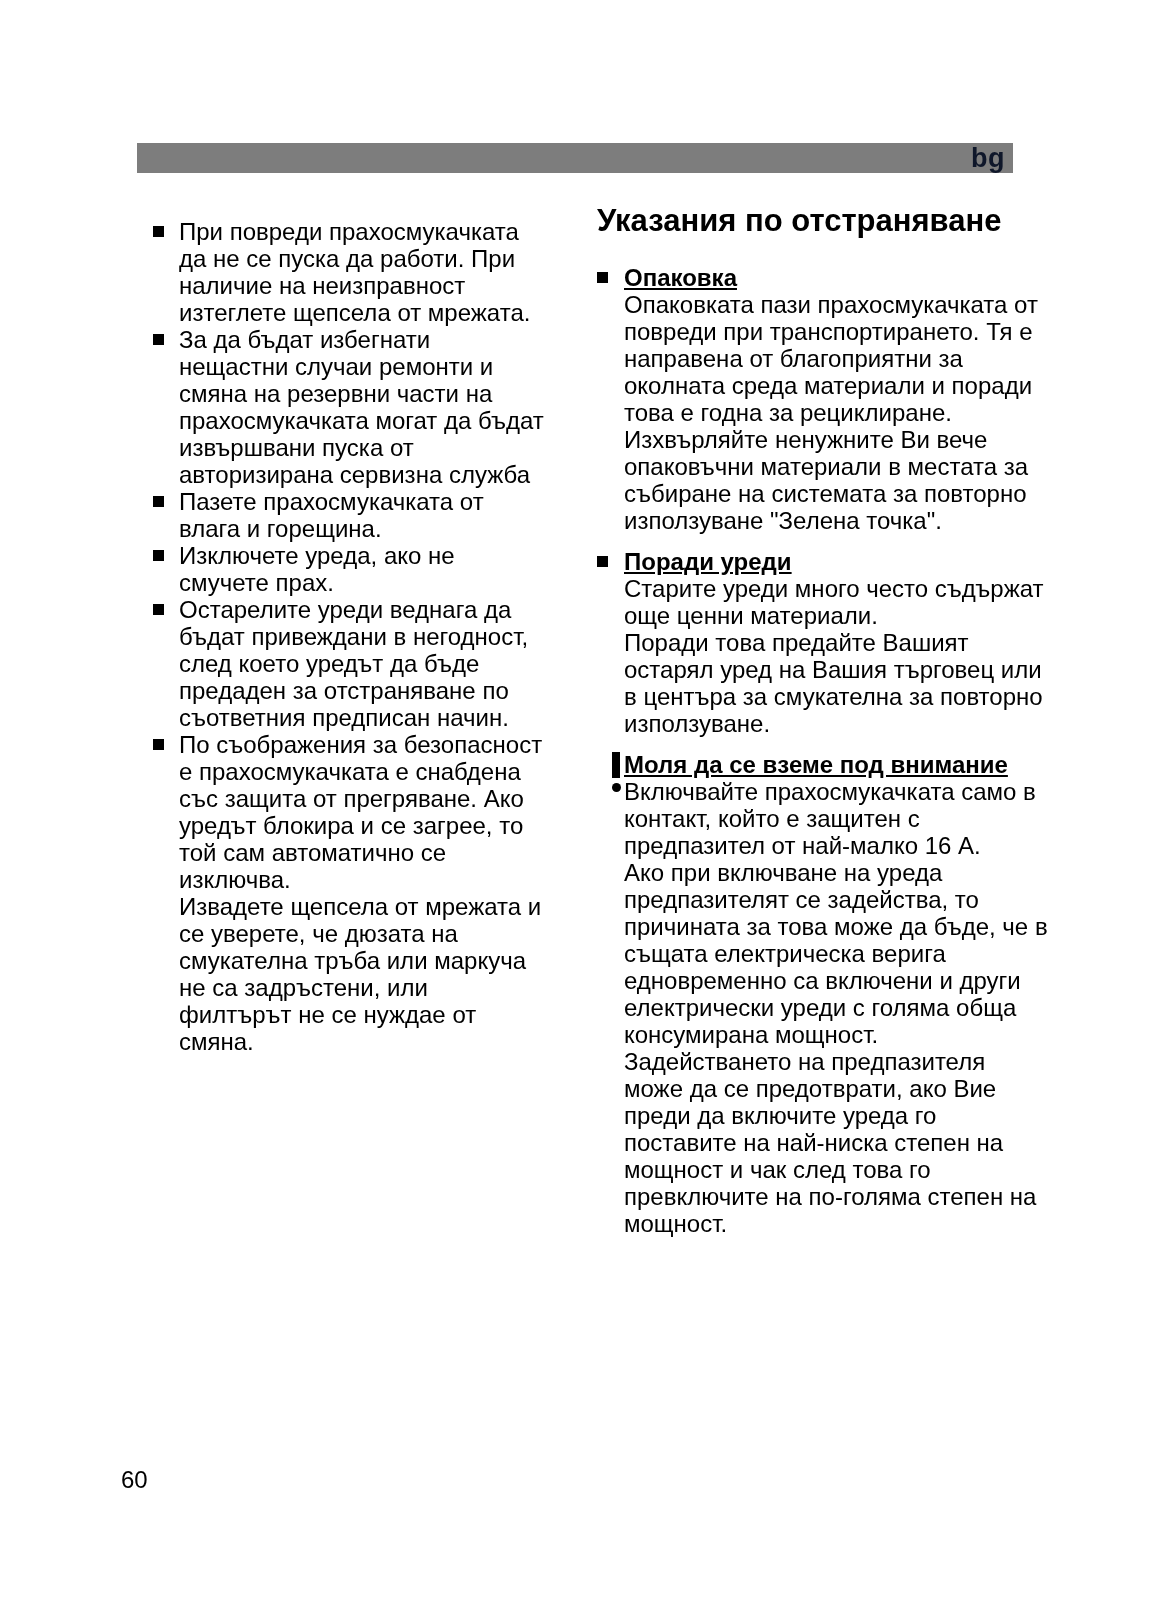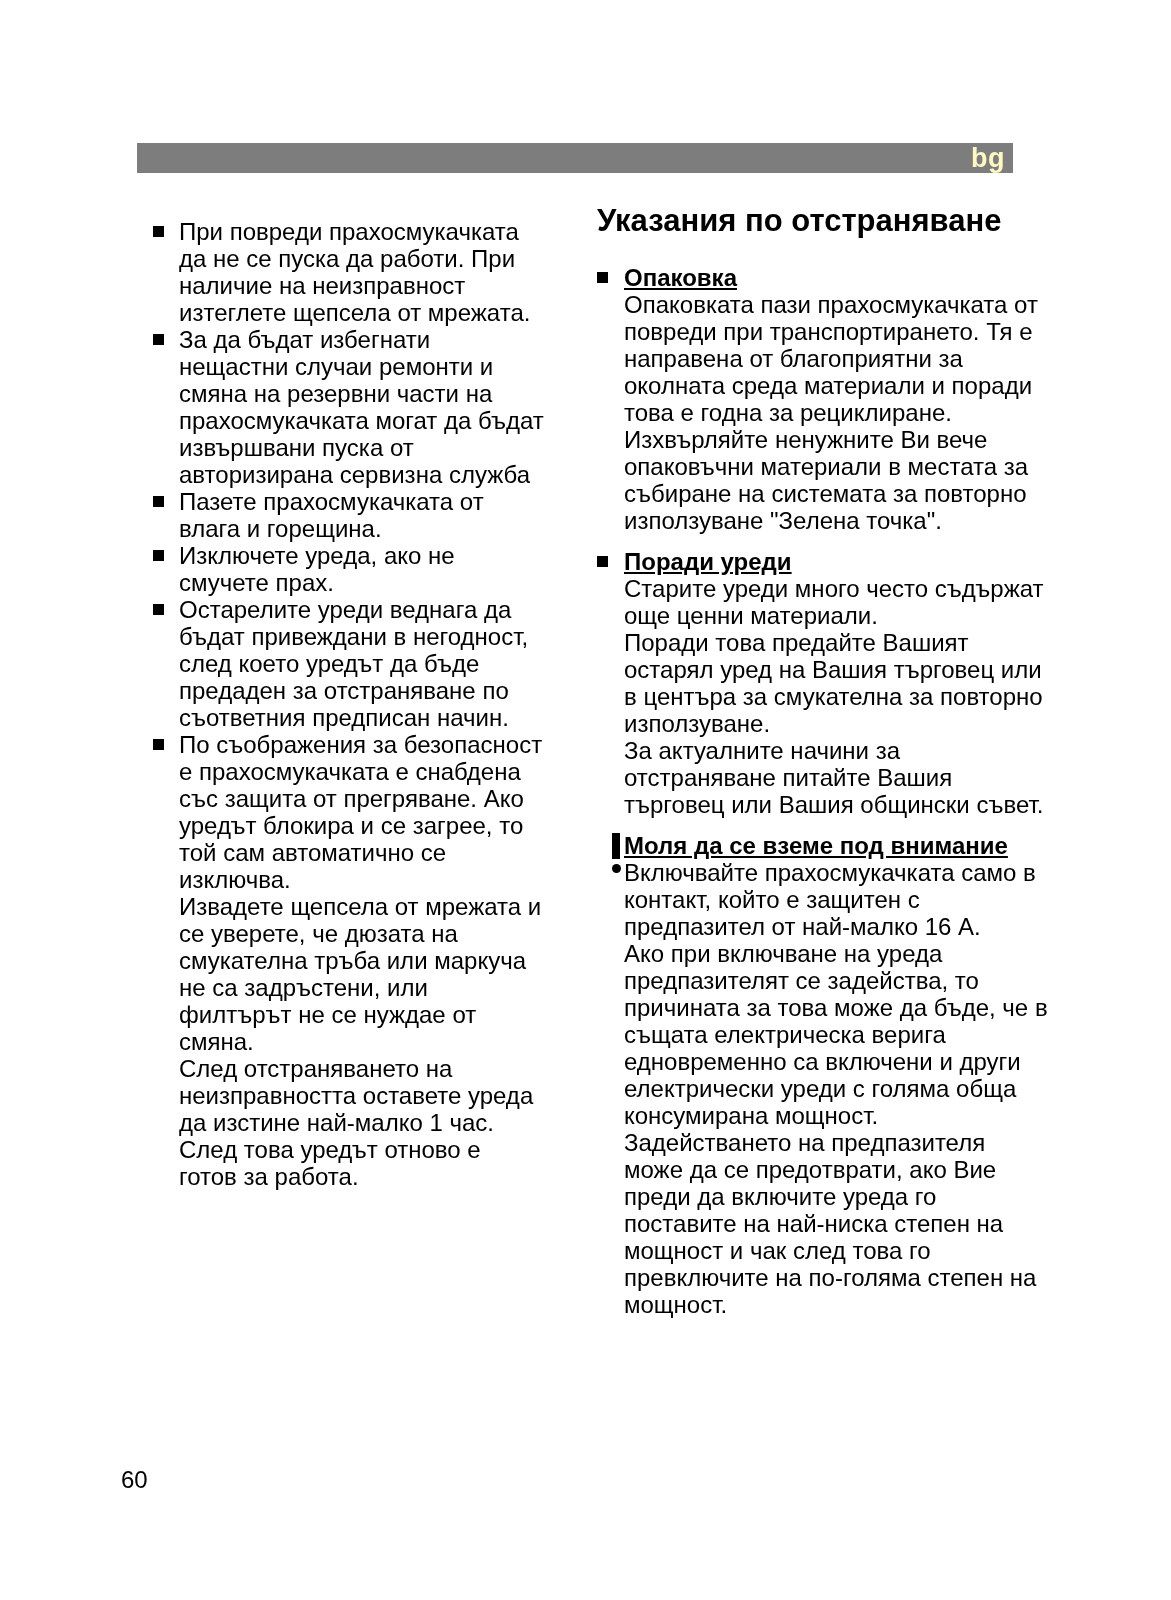--- a/index.html
+++ b/index.html
@@ -15,21 +15,21 @@
 
   
   .header-bar {
     position: absolute;
     left: 137px; top: 143px;
     width: 876px; height: 30px;
     background: #7d7d7d;
     display: flex; align-items: center; justify-content: flex-end;
   }
   .header-label {
-    color: #fef9c3;
+    color: #0f172a;
     font-weight: bold;
     font-size: 27px;
     line-height: 1;
     padding-right: 8px;
     letter-spacing: 0.5px;
   }
 
   
   .left-col {
     position: absolute;
@@ -119,21 +119,20 @@
 
       <li class="bullet-item">
         <span class="bullet-square"></span>
         <div class="para">Остарелите уреди веднага да бъдат привеждани в негодност, след което уредът да бъде предаден за отстраняване по съответния предписан начин.</div>
       </li>
 
       <li class="bullet-item">
         <span class="bullet-square"></span>
         <div class="para">По съображения за безопасност е прахосмукачката е снабдена със защита от прегряване. Ако уредът блокира и се загрее, то той сам автоматично се изключва.</div>
         <div class="para">Извадете щепсела от мрежата и се уверете, че дюзата на смукателна тръба или маркуча не са задръстени, или филтърът не се нуждае от смяна.</div>
-        <div class="para">След отстраняването на неизправността оставете уреда да изстине най-малко 1 час. След това уредът отново е готов за работа.</div>
       </li>
 
     </ul>
   </section>
 
   <section class="right-col">
 
     <h1 class="main-title">Указания по отстраняване</h1>
 
     <div class="section">
@@ -141,21 +140,20 @@
       <div class="section-heading">Опаковка</div>
       <div class="para">Опаковката пази прахосмукачката от повреди при транспортирането. Тя е направена от благоприятни за околната среда материали и поради това е годна за рециклиране.</div>
       <div class="para">Изхвърляйте ненужните Ви вече опаковъчни материали в местата за събиране на системата за повторно използуване "Зелена точка".</div>
     </div>
 
     <div class="section">
       <span class="section-square"></span>
       <div class="section-heading">Поради уреди</div>
       <div class="para">Старите уреди много често съдържат още ценни материали.</div>
       <div class="para">Поради това предайте Вашият остарял уред на Вашия търговец или в центъра за смукателна за повторно използуване.</div>
-      <div class="para">За актуалните начини за отстраняване питайте Вашия търговец или Вашия общински съвет.</div>
     </div>
 
     <div class="section">
       <span class="excl-icon">
         <span class="excl-bar"></span>
         <span class="excl-dot"></span>
       </span>
       <div class="section-heading">Моля да се вземе под внимание</div>
       <div class="para">Включвайте прахосмукачката само в контакт, който е защитен с предпазител от най-малко 16 А.</div>
       <div class="para">Ако при включване на уреда предпазителят се задейства, то причината за това може да бъде, че в същата електрическа верига едновременно са включени и други електрически уреди с голяма обща консумирана мощност.</div>

